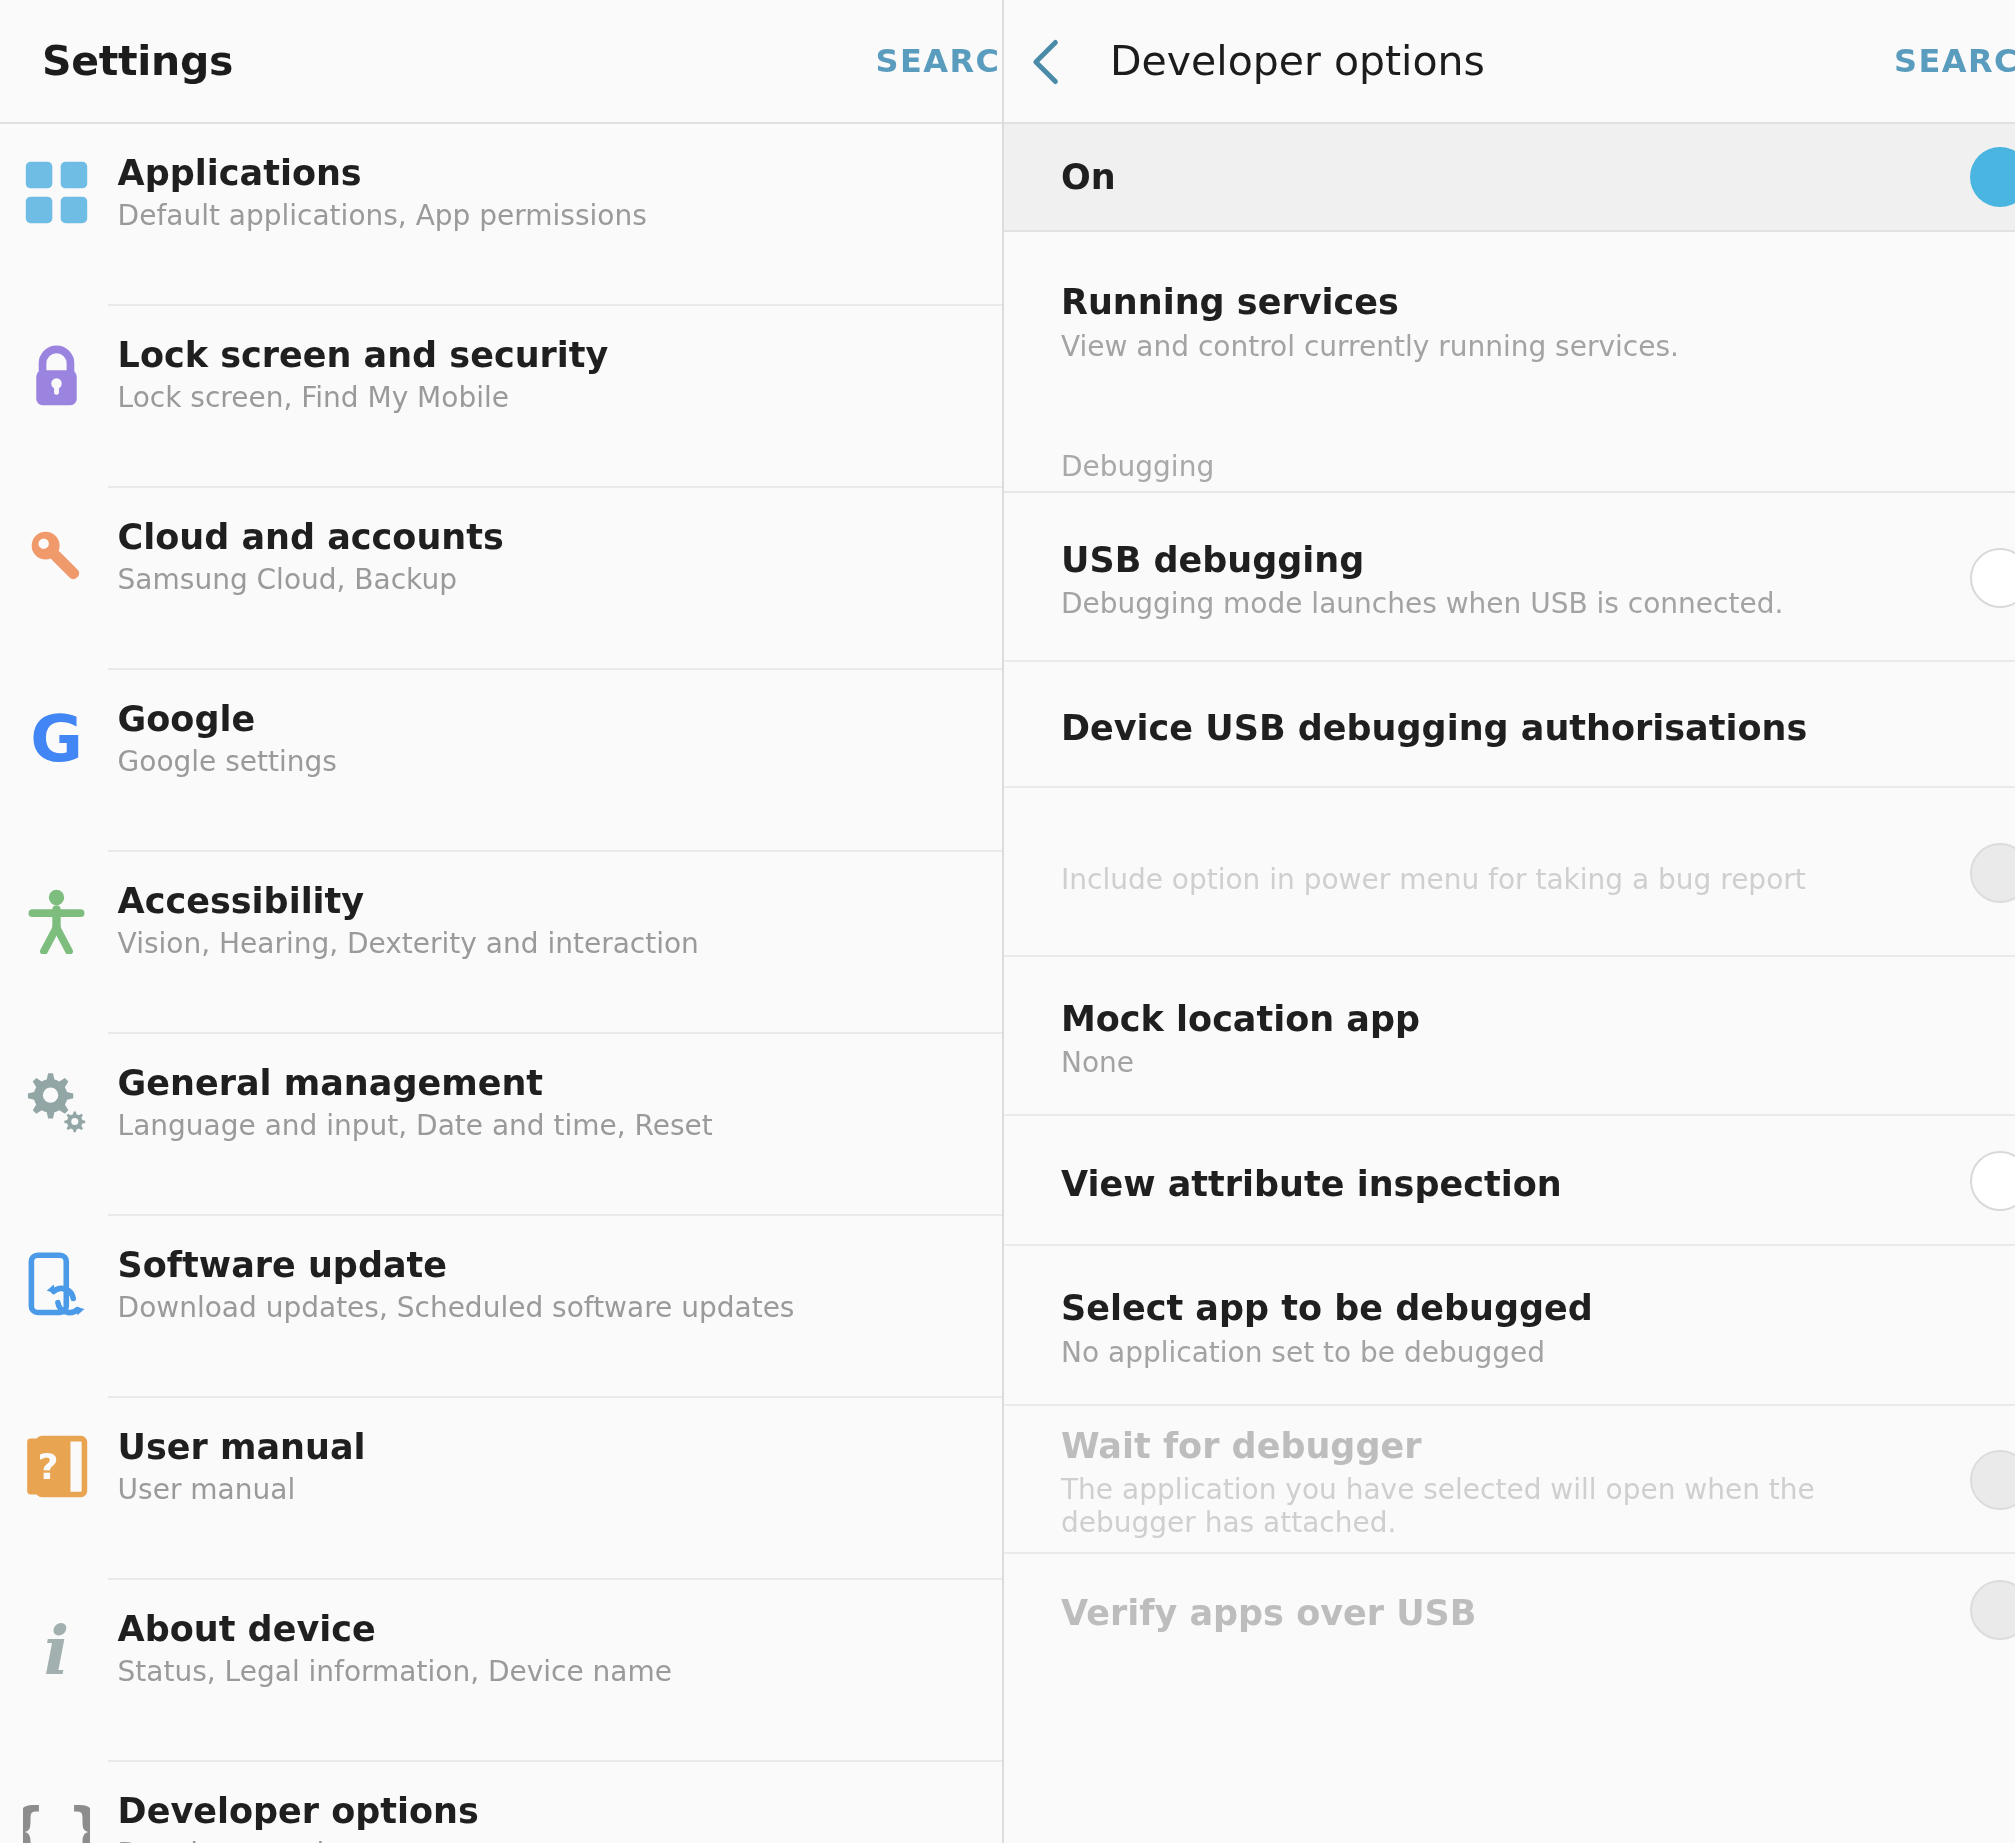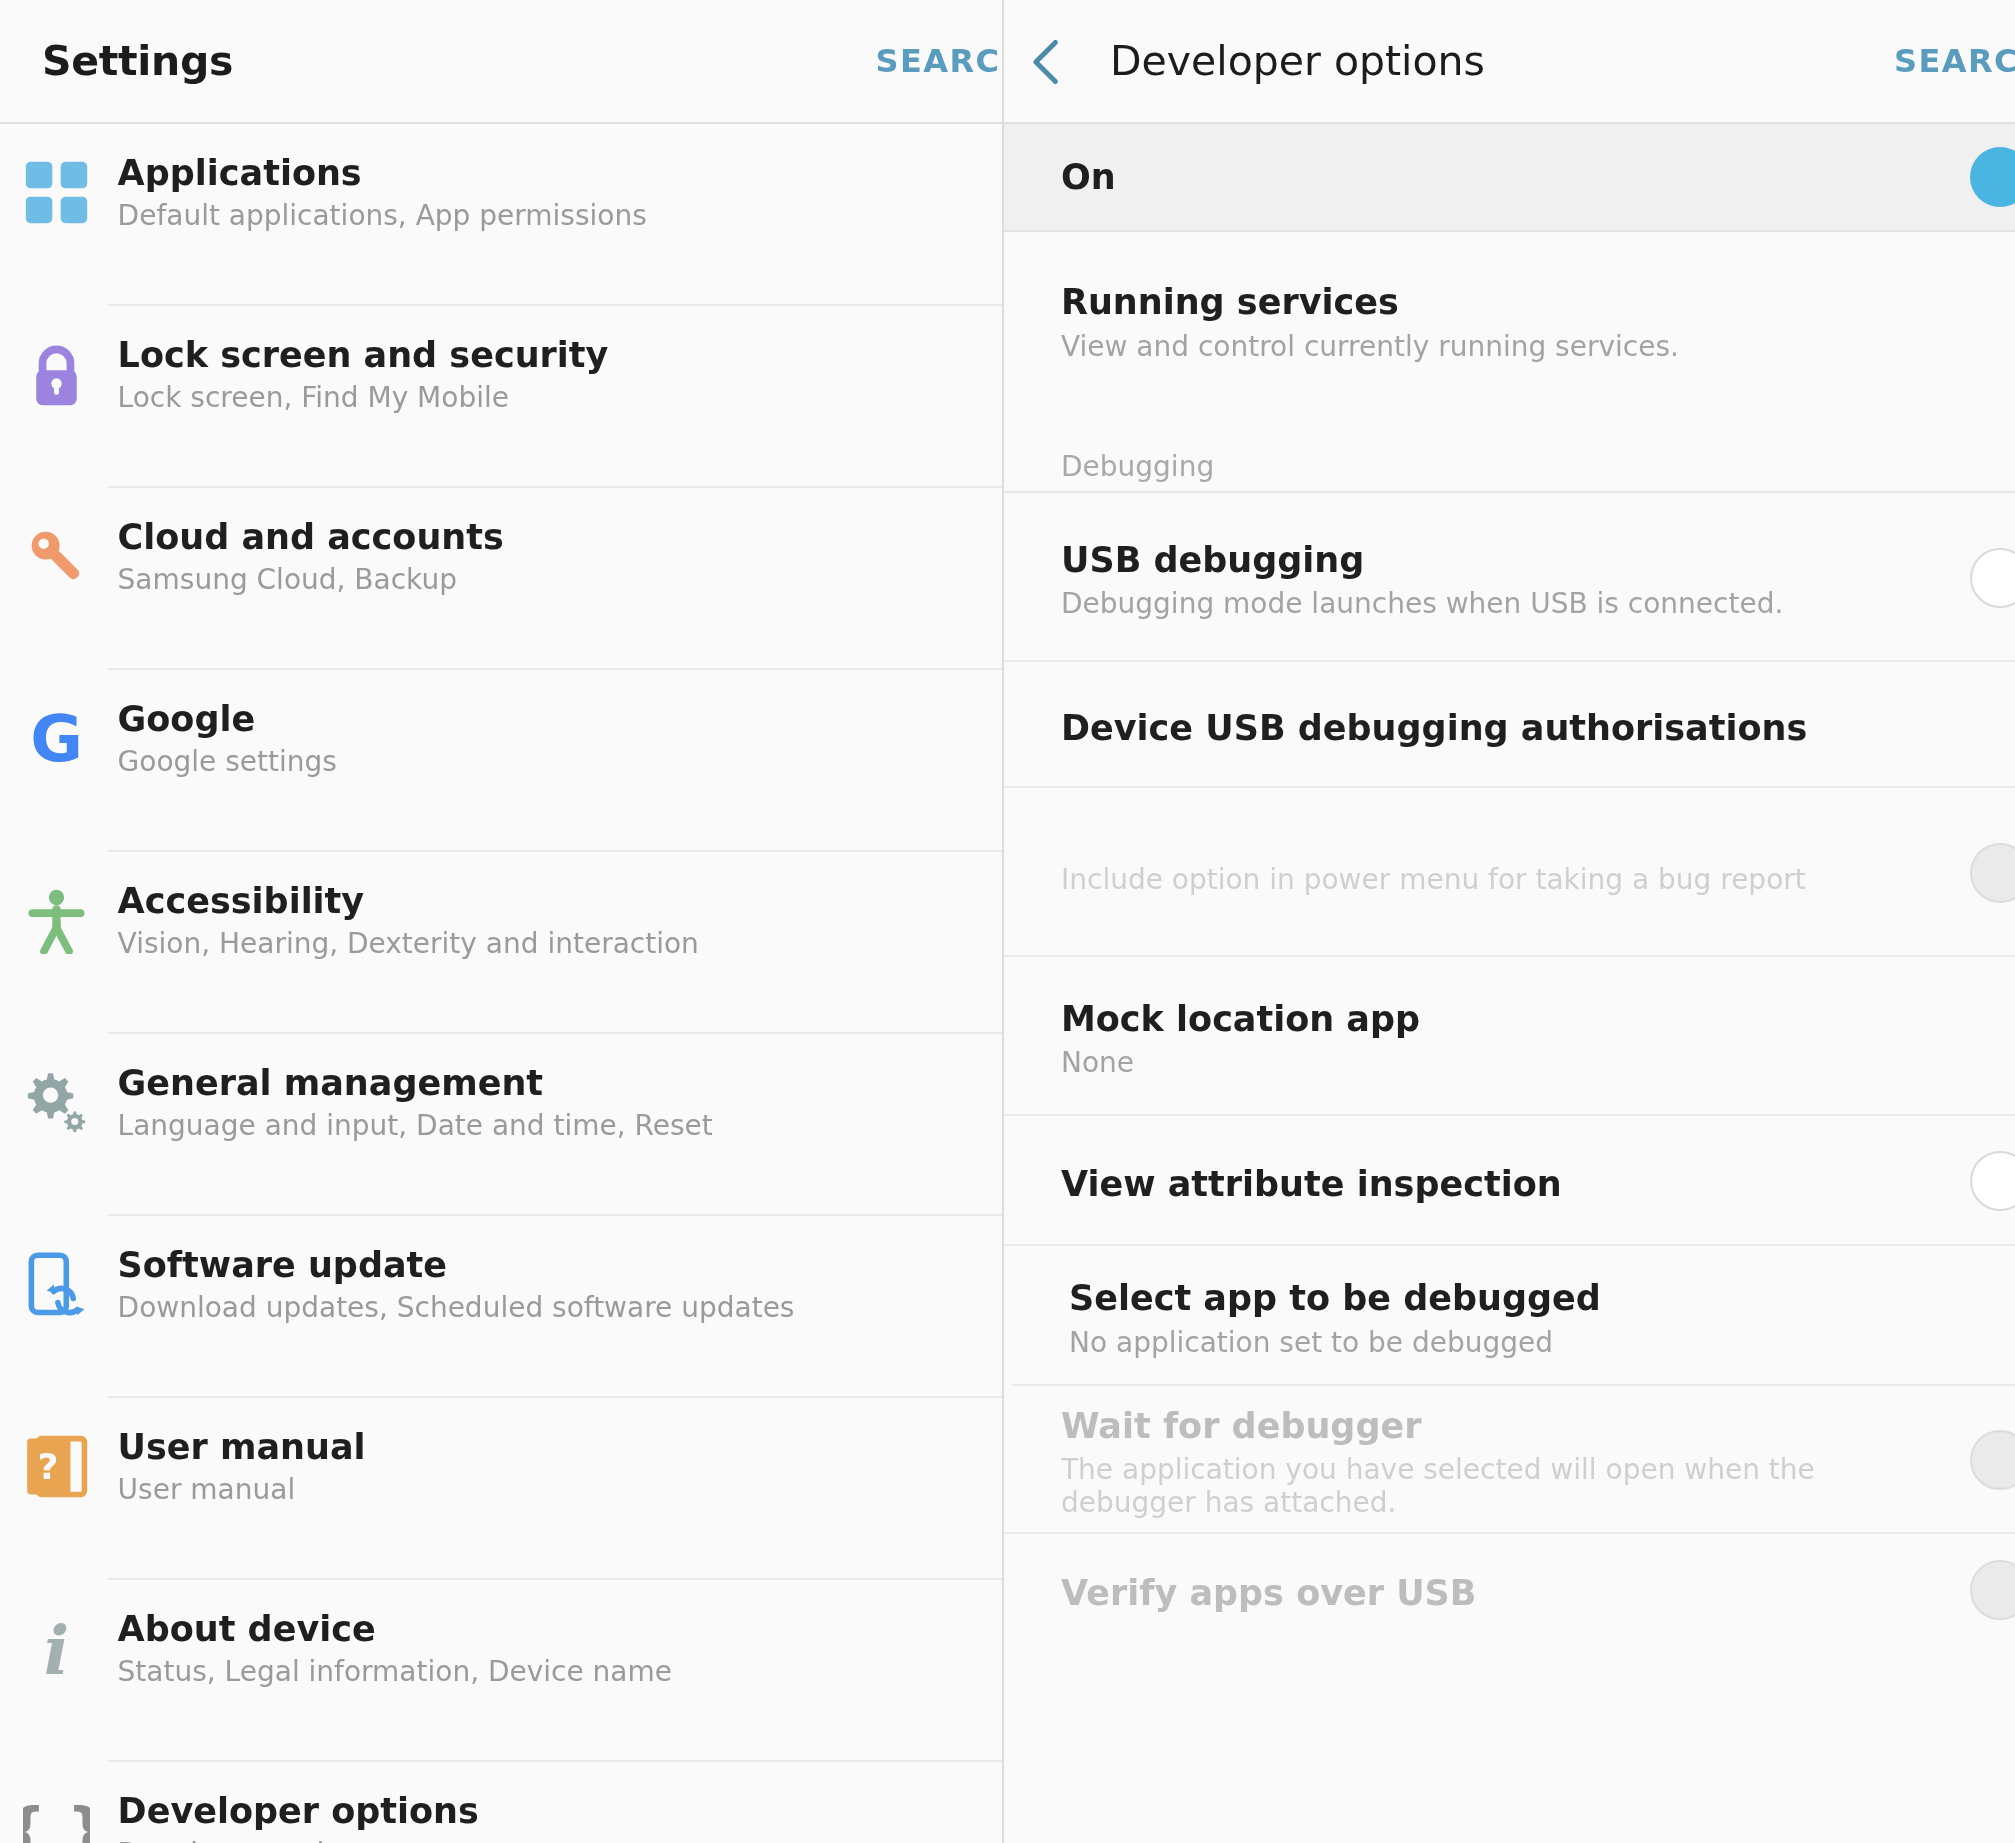--- a/index.html
+++ b/index.html
@@ -468,21 +468,21 @@
       <div class="dev-sub">None</div>
       <div class="dev-divider"></div>
     </div>
 
     <div class="dev-row" style="height:130px;">
       <div class="dev-title">View attribute inspection</div>
       <div class="toggle-off"></div>
       <div class="dev-divider"></div>
     </div>
 
-    <div class="dev-row" style="height:140px;margin-left:8px;">
+    <div class="dev-row" style="height:160px;">
       <div class="dev-title">Select app to be debugged</div>
       <div class="dev-sub">No application set to be debugged</div>
       <div class="dev-divider"></div>
     </div>
 
     <div class="dev-row disabled" style="height:148px;padding-right:119px;">
       <div class="dev-title">Wait for debugger</div>
       <div class="dev-sub">The application you have selected will open when the debugger has attached.</div>
       <div class="toggle-off disabled"></div>
       <div class="dev-divider"></div>

